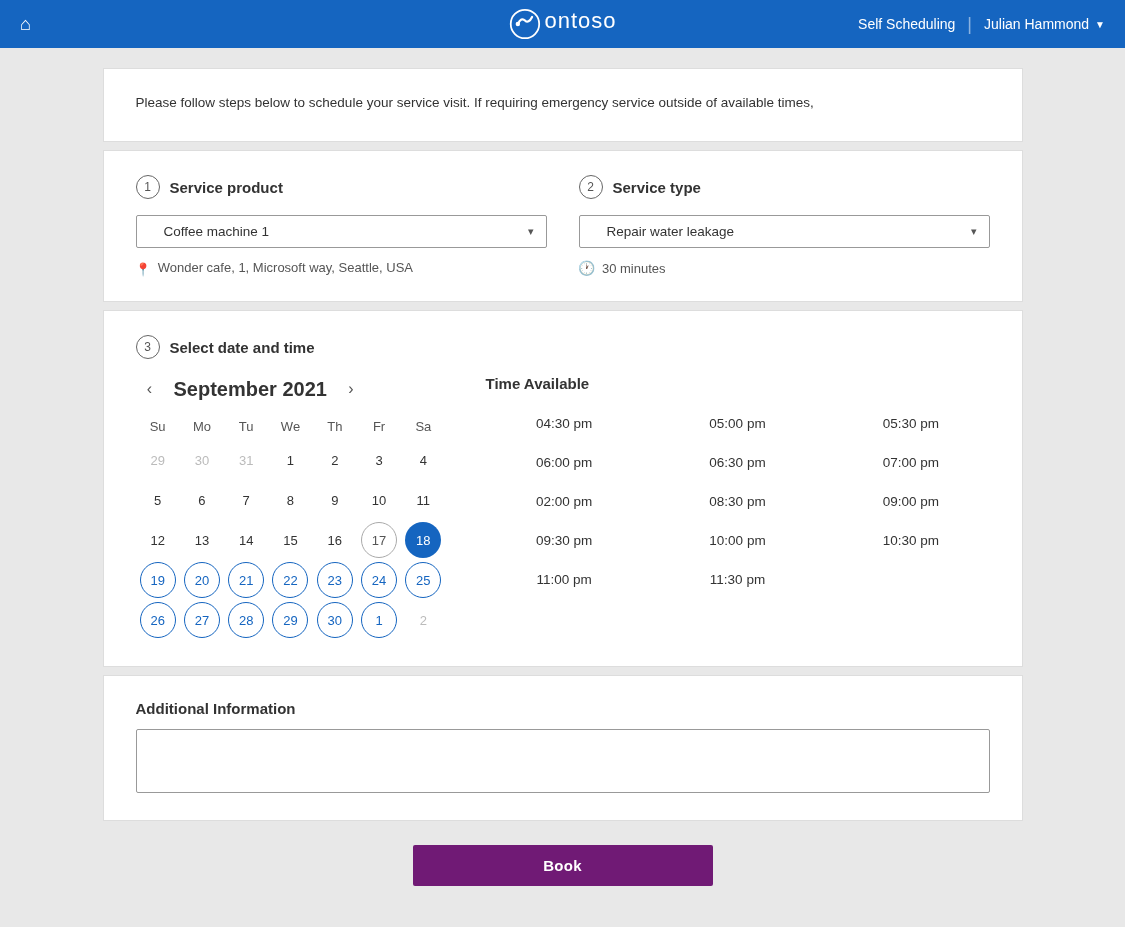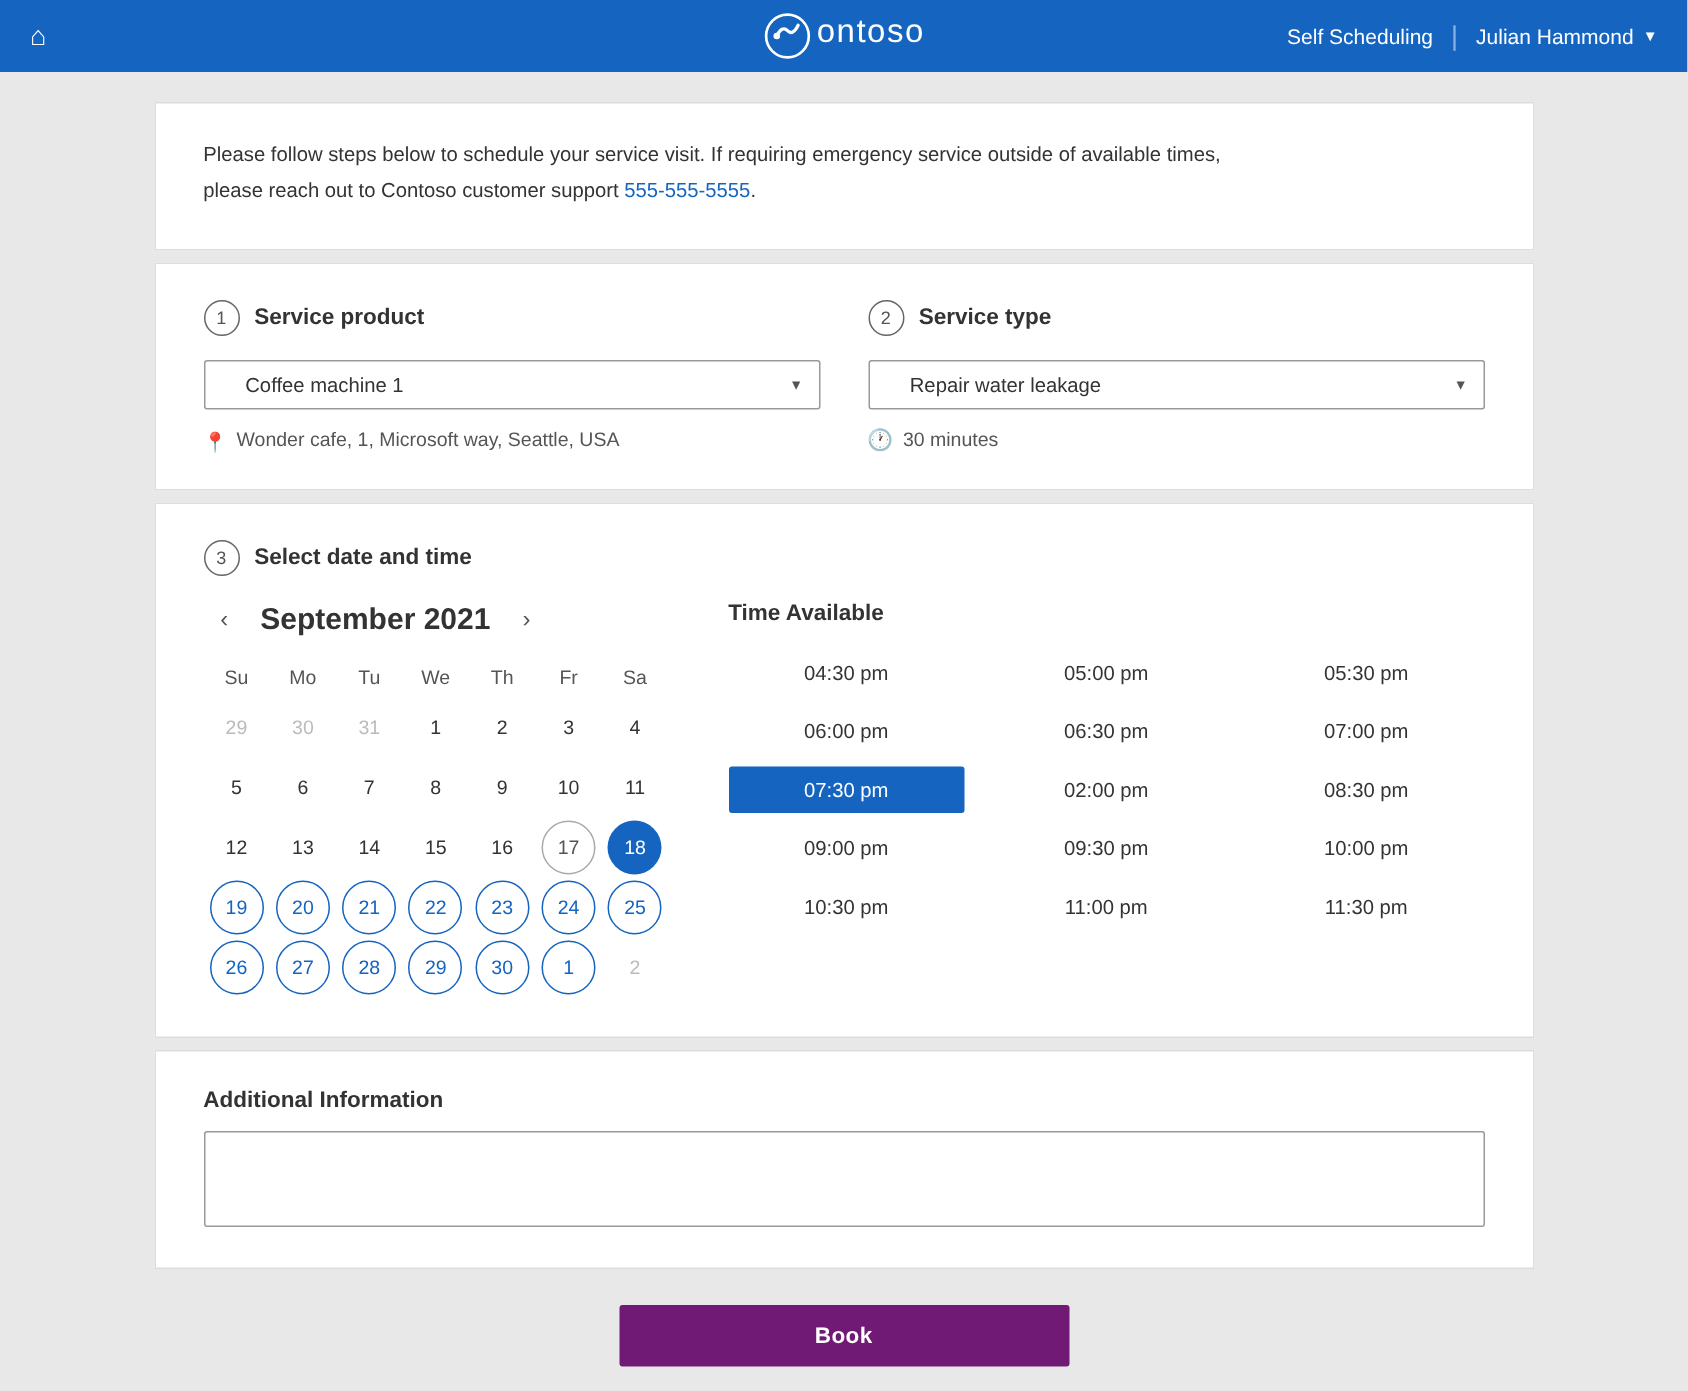--- a/index.html
+++ b/index.html
@@ -191,23 +191,20 @@
       <span class="header-user-caret">▼</span>
     </div>
   </div>
 </div>
 
 <div class="page-wrapper">
   <div class="content-area">
 
     <div class="card">
       <p class="intro-text">Please follow steps below to schedule your service visit. If requiring emergency service outside of available times,</p>
-      <p class="intro-text">
-        <span>please reach out to Contoso customer support </span><a class="intro-link" href="tel:555-555-5555">555-555-5555</a><span>.</span>
-      </p>
     </div>
 
     <div class="card">
       <div class="two-col">
 
         <div class="col">
           <div class="step-header">
             <div class="step-circle">
               <span>1</span>
             </div>
@@ -320,21 +317,20 @@
 
         <div class="calendar-right">
           <div class="time-available-title">Time Available</div>
           <div class="time-grid" id="time-grid">
               <div class="time-slot">04:30 pm</div>
               <div class="time-slot">05:00 pm</div>
               <div class="time-slot">05:30 pm</div>
               <div class="time-slot">06:00 pm</div>
               <div class="time-slot">06:30 pm</div>
               <div class="time-slot">07:00 pm</div>
-              <div class="time-slot selected">07:30 pm</div>
               <div class="time-slot">02:00 pm</div>
               <div class="time-slot">08:30 pm</div>
               <div class="time-slot">09:00 pm</div>
               <div class="time-slot">09:30 pm</div>
               <div class="time-slot">10:00 pm</div>
               <div class="time-slot">10:30 pm</div>
               <div class="time-slot">11:00 pm</div>
               <div class="time-slot">11:30 pm</div>
             </div>
         </div>

